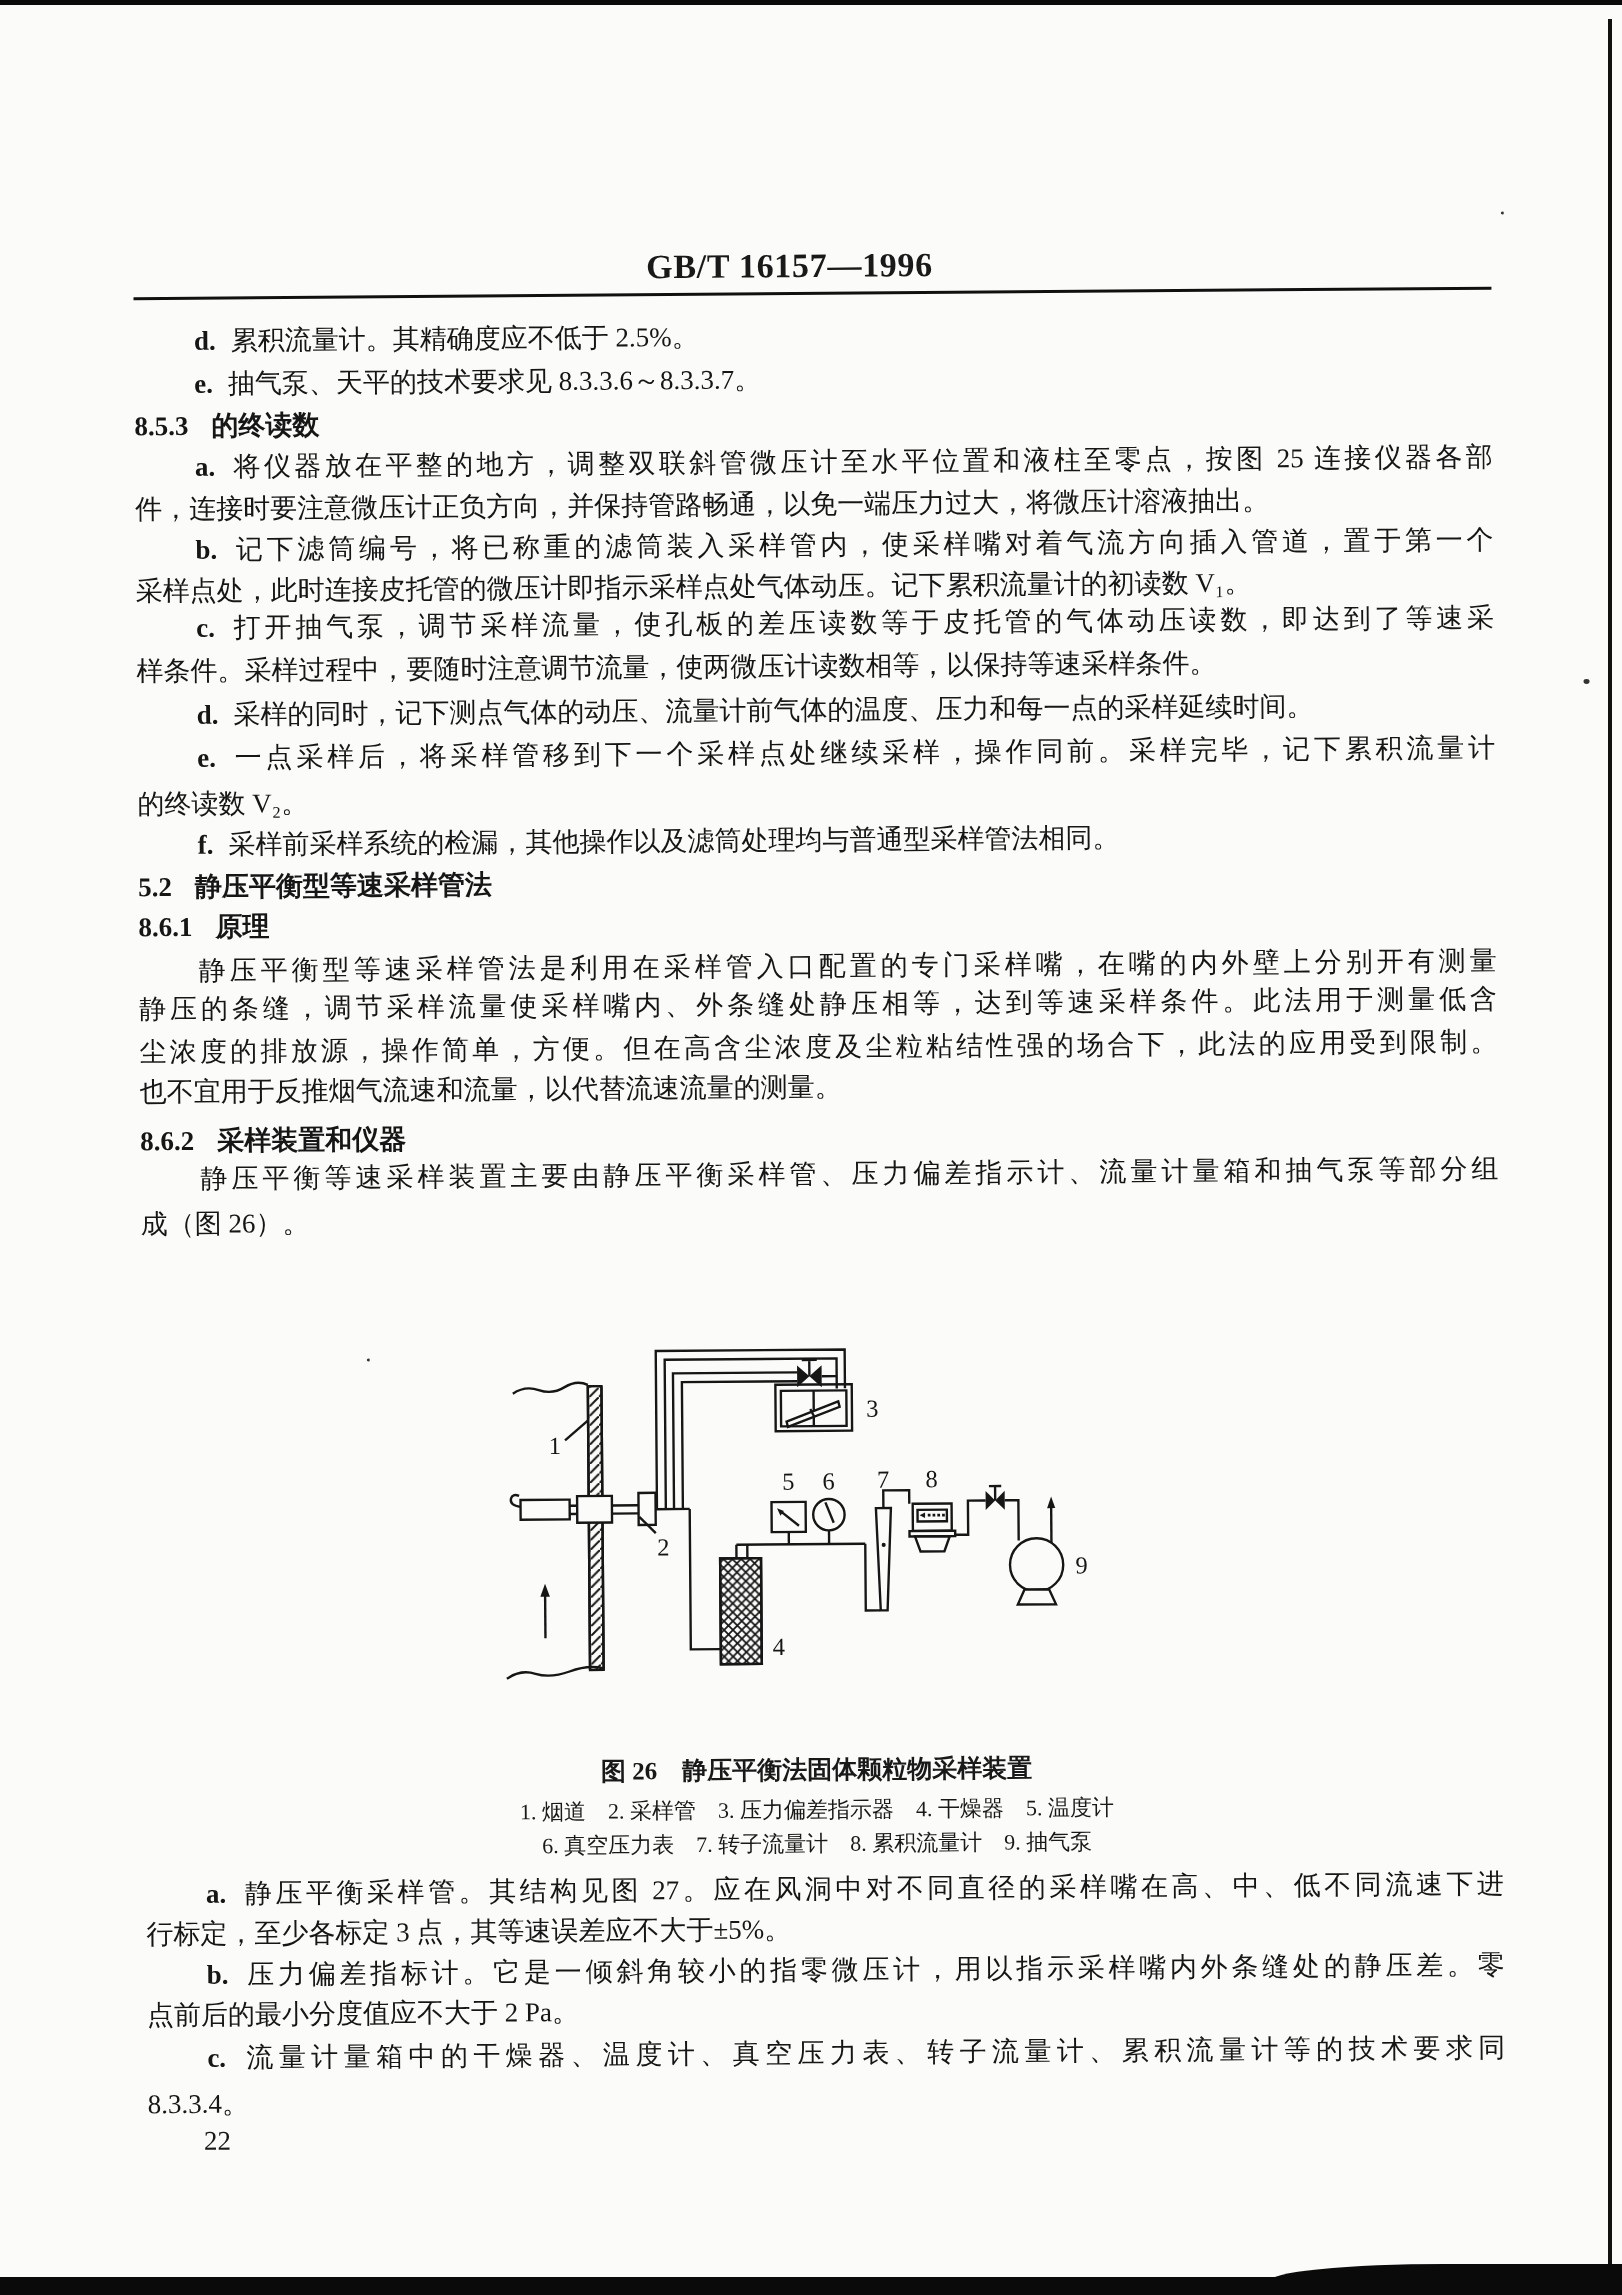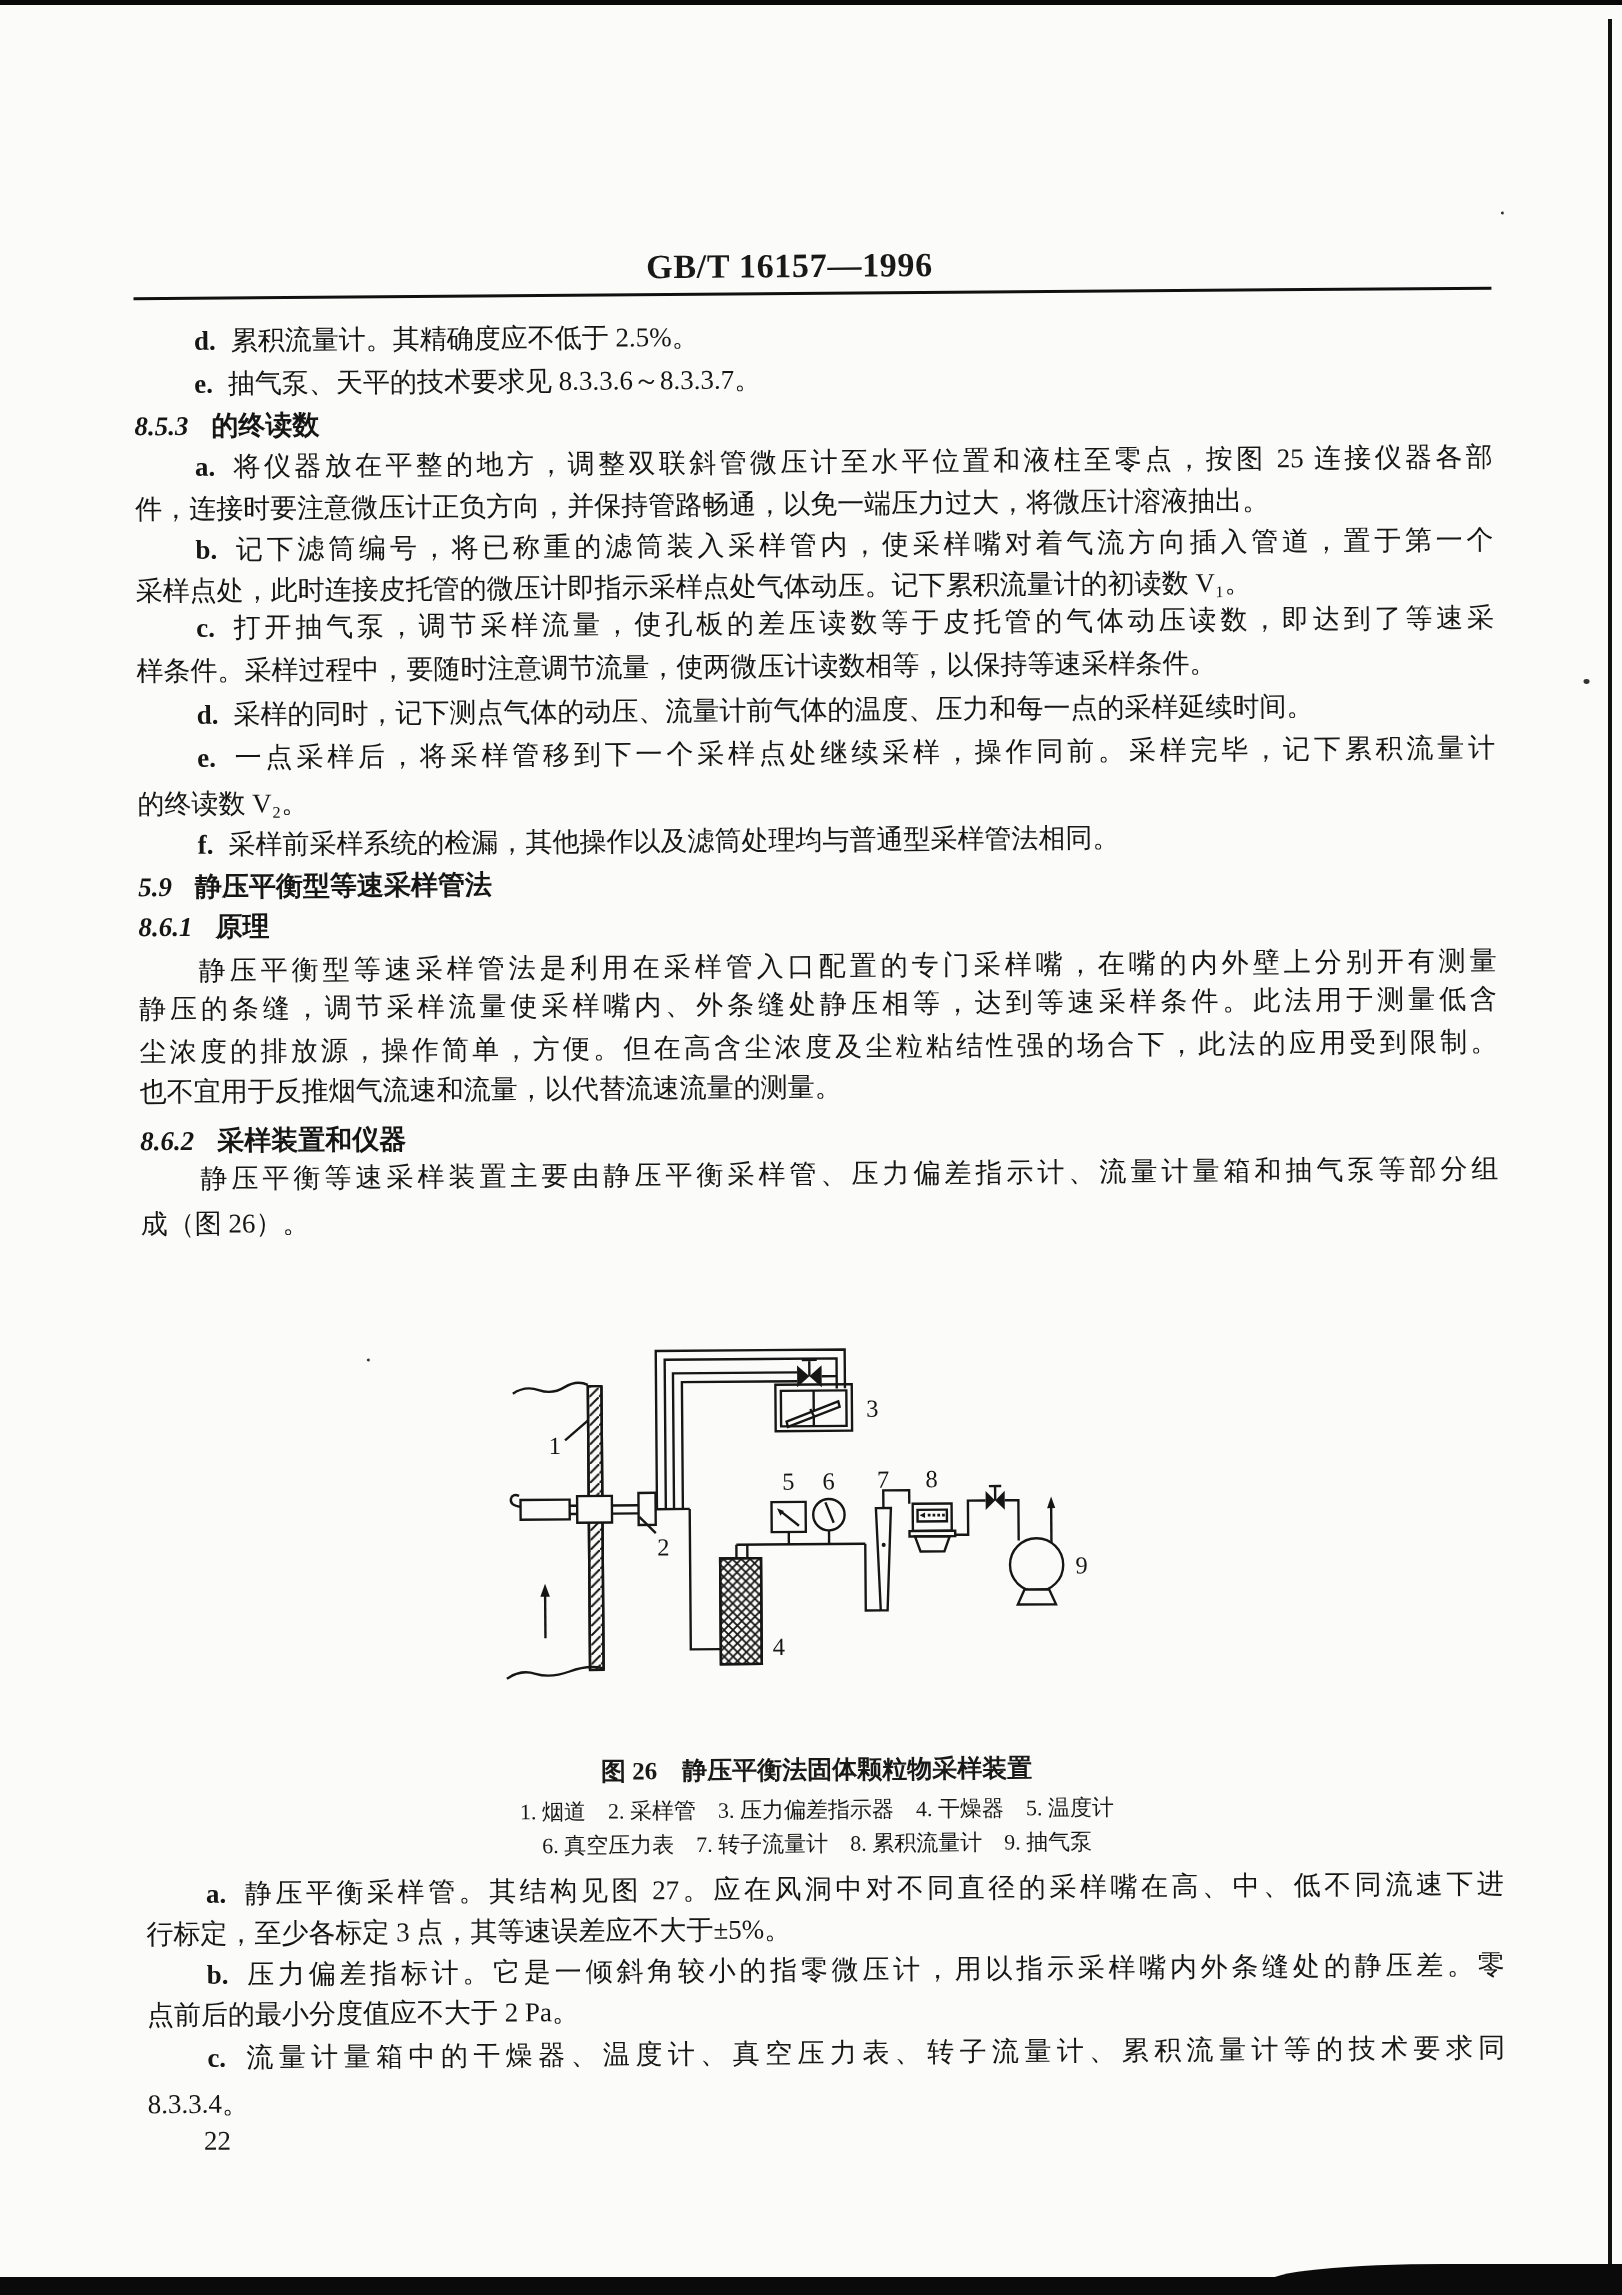--- a/index.html
+++ b/index.html
@@ -18,21 +18,21 @@
     transform:rotate(-0.45deg);transform-origin:811px 1125px;}
   .std-header{position:absolute;left:653px;top:247px;font-size:34px;font-weight:bold;
     letter-spacing:0.7px;white-space:nowrap;}
   .rule{position:absolute;left:140px;top:292px;width:1358px;height:3.4px;background:#101010;}
   .line{position:absolute;left:140px;width:1358px;font-size:27px;line-height:42px;
     white-space:nowrap;color:#161616;}
   .ind{padding-left:60px;width:1298px;}
   .fill{white-space:normal;text-align:justify;text-align-last:justify;height:44px;overflow:hidden;}
   .heading{font-weight:bold;}
   .marker{font-weight:bold;margin-right:15px;}
-  .heading .marker{margin-right:23px;font-style:italic;}
+  .heading .marker{margin-right:23px;}
   .caption{position:absolute;left:0;width:1623px;text-align:center;white-space:nowrap;}
   .cap-title{top:1753px;font-size:25px;font-weight:bold;}
   .cap-legend1{top:1795px;font-size:22px;}
   .cap-legend2{top:1829px;font-size:22px;}
   .page-num{position:absolute;left:196px;top:2121px;font-size:27px;text-align:right;}
   #figure-wrap{position:absolute;left:463px;top:1319px;width:682px;height:382px;}
   svg text{font-family:"Liberation Serif","DejaVu Serif",serif;font-size:36px;fill:#161616;}
   .speck{position:absolute;background:#333;border-radius:50%;}
 </style>
 </head>
@@ -49,21 +49,21 @@
   <div class="line ind fill" style="top:441px"><span class="marker">a.</span><span>将仪器放在平整的地方，调整双联斜管微压计至水平位置和液柱至零点，按图 25 连接仪器各部</span></div>
   <div class="line" style="top:483px"><span>件，连接时要注意微压计正负方向，并保持管路畅通，以免一端压力过大，将微压计溶液抽出。</span></div>
   <div class="line ind fill" style="top:524px"><span class="marker">b.</span><span>记下滤筒编号，将已称重的滤筒装入采样管内，使采样嘴对着气流方向插入管道，置于第一个</span></div>
   <div class="line" style="top:565px"><span>采样点处，此时连接皮托管的微压计即指示采样点处气体动压。记下累积流量计的初读数 V₁。</span></div>
   <div class="line ind fill" style="top:602px"><span class="marker">c.</span><span>打开抽气泵，调节采样流量，使孔板的差压读数等于皮托管的气体动压读数，即达到了等速采</span></div>
   <div class="line" style="top:645px"><span>样条件。采样过程中，要随时注意调节流量，使两微压计读数相等，以保持等速采样条件。</span></div>
   <div class="line ind" style="top:689px"><span class="marker">d.</span><span>采样的同时，记下测点气体的动压、流量计前气体的温度、压力和每一点的采样延续时间。</span></div>
   <div class="line ind fill" style="top:732px"><span class="marker">e.</span><span>一点采样后，将采样管移到下一个采样点处继续采样，操作同前。采样完毕，记下累积流量计</span></div>
   <div class="line" style="top:778px"><span>的终读数 V₂。</span></div>
   <div class="line ind" style="top:819px"><span class="marker">f.</span><span>采样前采样系统的检漏，其他操作以及滤筒处理均与普通型采样管法相同。</span></div>
-  <div class="line heading" style="top:861px"><span class="marker">5.9</span><span>静压平衡型等速采样管法</span></div>
+  <div class="line heading" style="top:861px"><span class="marker">5.2</span><span>静压平衡型等速采样管法</span></div>
   <div class="line heading" style="top:901px"><span class="marker">8.6.1</span><span>原理</span></div>
   <div class="line ind fill" style="top:945px"><span>静压平衡型等速采样管法是利用在采样管入口配置的专门采样嘴，在嘴的内外壁上分别开有测量</span></div>
   <div class="line fill" style="top:983px"><span>静压的条缝，调节采样流量使采样嘴内、外条缝处静压相等，达到等速采样条件。此法用于测量低含</span></div>
   <div class="line fill" style="top:1026px"><span>尘浓度的排放源，操作简单，方便。但在高含尘浓度及尘粒粘结性强的场合下，此法的应用受到限制。</span></div>
   <div class="line" style="top:1066px"><span>也不宜用于反推烟气流速和流量，以代替流速流量的测量。</span></div>
   <div class="line heading" style="top:1115px"><span class="marker">8.6.2</span><span>采样装置和仪器</span></div>
   <div class="line ind fill" style="top:1153px"><span>静压平衡等速采样装置主要由静压平衡采样管、压力偏差指示计、流量计量箱和抽气泵等部分组</span></div>
   <div class="line" style="top:1198px"><span>成（图 26）。</span></div>
 
   <div id="figure-wrap">

